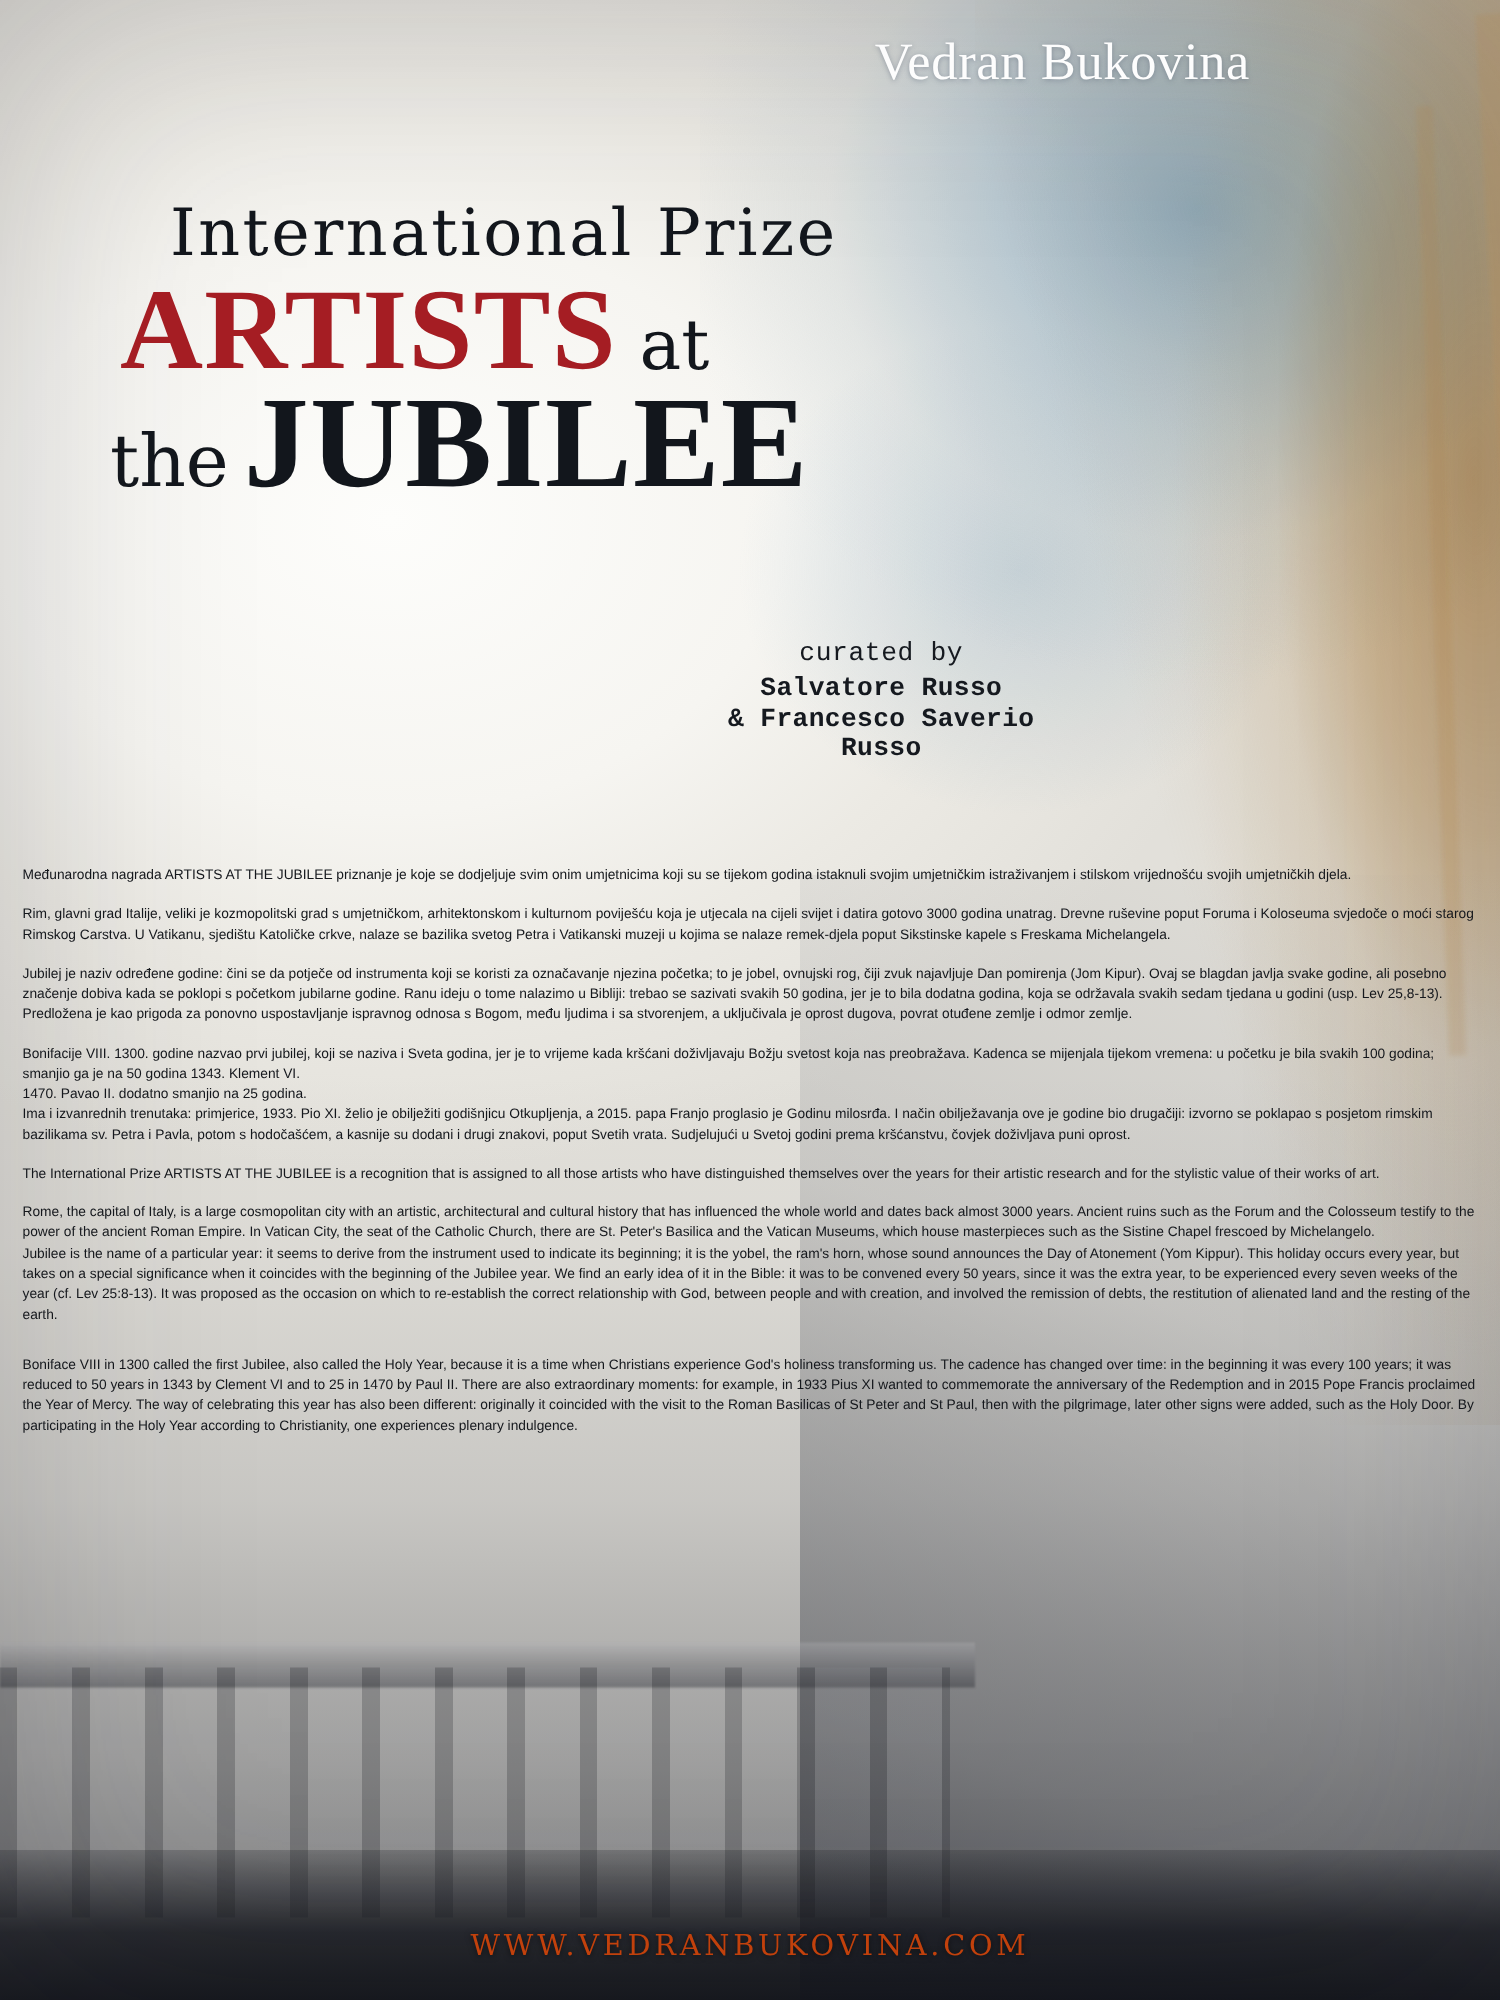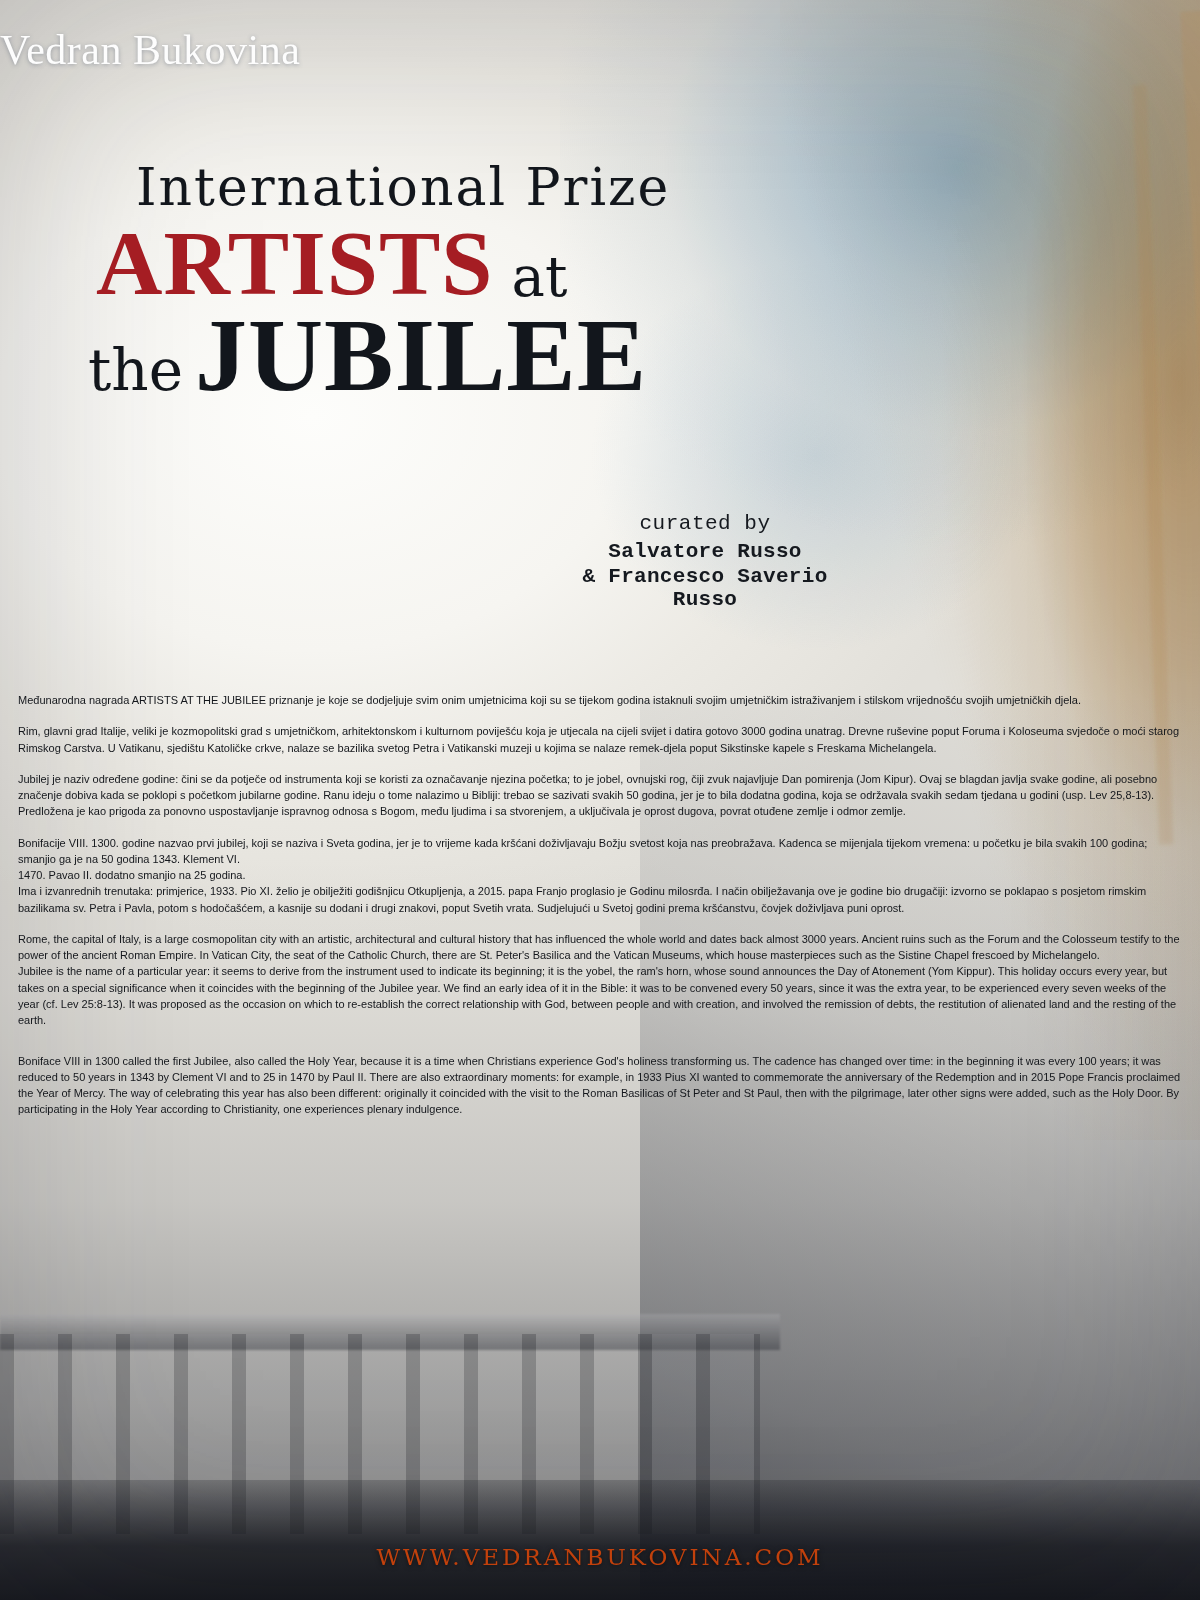--- a/index.html
+++ b/index.html
@@ -99,21 +99,21 @@
     pointer-events: none;
   }
 
   
   .content { position: absolute; inset: 0; }
 
   .artist-name {
     position: absolute;
     top: 26px;
     left: 0; width: 1000px;
-    text-align: left;
+    text-align: right;
     font-family: "Liberation Serif", serif;
     font-size: 42px;
     color: #fdfdfd;
     letter-spacing: 0.5px;
     text-shadow: 0 1px 4px rgba(80,90,110,0.45);
   }
 
   .poster {
     position: absolute;
     left: 88px;
@@ -259,20 +259,21 @@
       <div class="c-name2">&amp; Francesco Saverio Russo</div>
     </div>
 
     <div class="body-text">
       <p>Međunarodna nagrada ARTISTS AT THE JUBILEE priznanje je koje se dodjeljuje svim onim umjetnicima koji su se tijekom godina istaknuli svojim umjetničkim istraživanjem i stilskom vrijednošću svojih umjetničkih djela.</p>
       <p>Rim, glavni grad Italije, veliki je kozmopolitski grad s umjetničkom, arhitektonskom i kulturnom poviješću koja je utjecala na cijeli svijet i datira gotovo 3000 godina unatrag. Drevne ruševine poput Foruma i Koloseuma svjedoče o moći starog Rimskog Carstva. U Vatikanu, sjedištu Katoličke crkve, nalaze se bazilika svetog Petra i Vatikanski muzeji u kojima se nalaze remek-djela poput Sikstinske kapele s Freskama Michelangela.</p>
       <p> Jubilej je naziv određene godine: čini se da potječe od instrumenta koji se koristi za označavanje njezina početka; to je jobel, ovnujski rog, čiji zvuk najavljuje Dan pomirenja (Jom Kipur). Ovaj se blagdan javlja svake godine, ali posebno značenje dobiva kada se poklopi s početkom jubilarne godine. Ranu ideju o tome nalazimo u Bibliji: trebao se sazivati svakih 50 godina, jer je to bila dodatna godina, koja se održavala svakih sedam tjedana u godini (usp. Lev 25,8-13). Predložena je kao prigoda za ponovno uspostavljanje ispravnog odnosa s Bogom, među ljudima i sa stvorenjem, a uključivala je oprost dugova, povrat otuđene zemlje i odmor zemlje.</p>
       <p class="tight">Bonifacije VIII. 1300. godine nazvao prvi jubilej, koji se naziva i Sveta godina, jer je to vrijeme kada kršćani doživljavaju Božju svetost koja nas preobražava. Kadenca se mijenjala tijekom vremena: u početku je bila svakih 100 godina; smanjio ga je na 50 godina 1343. Klement VI.</p>
       <p class="tight">1470. Pavao II. dodatno smanjio na 25 godina.</p>
       <p>Ima i izvanrednih trenutaka: primjerice, 1933. Pio XI. želio je obilježiti godišnjicu Otkupljenja, a 2015. papa Franjo proglasio je Godinu milosrđa. I način obilježavanja ove je godine bio drugačiji: izvorno se poklapao s posjetom rimskim bazilikama sv. Petra i Pavla, potom s hodočašćem, a kasnije su dodani i drugi znakovi, poput Svetih vrata. Sudjelujući u Svetoj godini prema kršćanstvu, čovjek doživljava puni oprost.</p>
+      <p>The International Prize ARTISTS AT THE JUBILEE is a recognition that is assigned to all those artists who have distinguished themselves over the years for their artistic research and for the stylistic value of their works of art.</p>
       <p class="tight">Rome, the capital of Italy, is a large cosmopolitan city with an artistic, architectural and cultural history that has influenced the whole world and dates back almost 3000 years. Ancient ruins such as the Forum and the Colosseum testify to the power of the ancient Roman Empire. In Vatican City, the seat of the Catholic Church, there are St. Peter's Basilica and the Vatican Museums, which house masterpieces such as the Sistine Chapel frescoed by Michelangelo.</p>
       <p class="gap-lg">Jubilee is the name of a particular year: it seems to derive from the instrument used to indicate its beginning; it is the yobel, the ram's horn, whose sound announces the Day of Atonement (Yom Kippur). This holiday occurs every year, but takes on a special significance when it coincides with the beginning of the Jubilee year. We find an early idea of it in the Bible: it was to be convened every 50 years, since it was the extra year, to be experienced every seven weeks of the year (cf. Lev 25:8-13). It was proposed as the occasion on which to re-establish the correct relationship with God, between people and with creation, and involved the remission of debts, the restitution of alienated land and the resting of the earth.</p>
       <p>Boniface VIII in 1300 called the first Jubilee, also called the Holy Year, because it is a time when Christians experience God's holiness transforming us. The cadence has changed over time: in the beginning it was every 100 years; it was reduced to 50 years in 1343 by Clement VI and to 25 in 1470 by Paul II. There are also extraordinary moments: for example, in 1933 Pius XI wanted to commemorate the anniversary of the Redemption and in 2015 Pope Francis proclaimed the Year of Mercy. The way of celebrating this year has also been different: originally it coincided with the visit to the Roman Basilicas of St Peter and St Paul, then with the pilgrimage, later other signs were added, such as the Holy Door. By participating in the Holy Year according to Christianity, one experiences plenary indulgence.</p>
     </div>
 
     <div class="footer">WWW.VEDRANBUKOVINA.COM</div>
 
   </div>
 </div>
 

